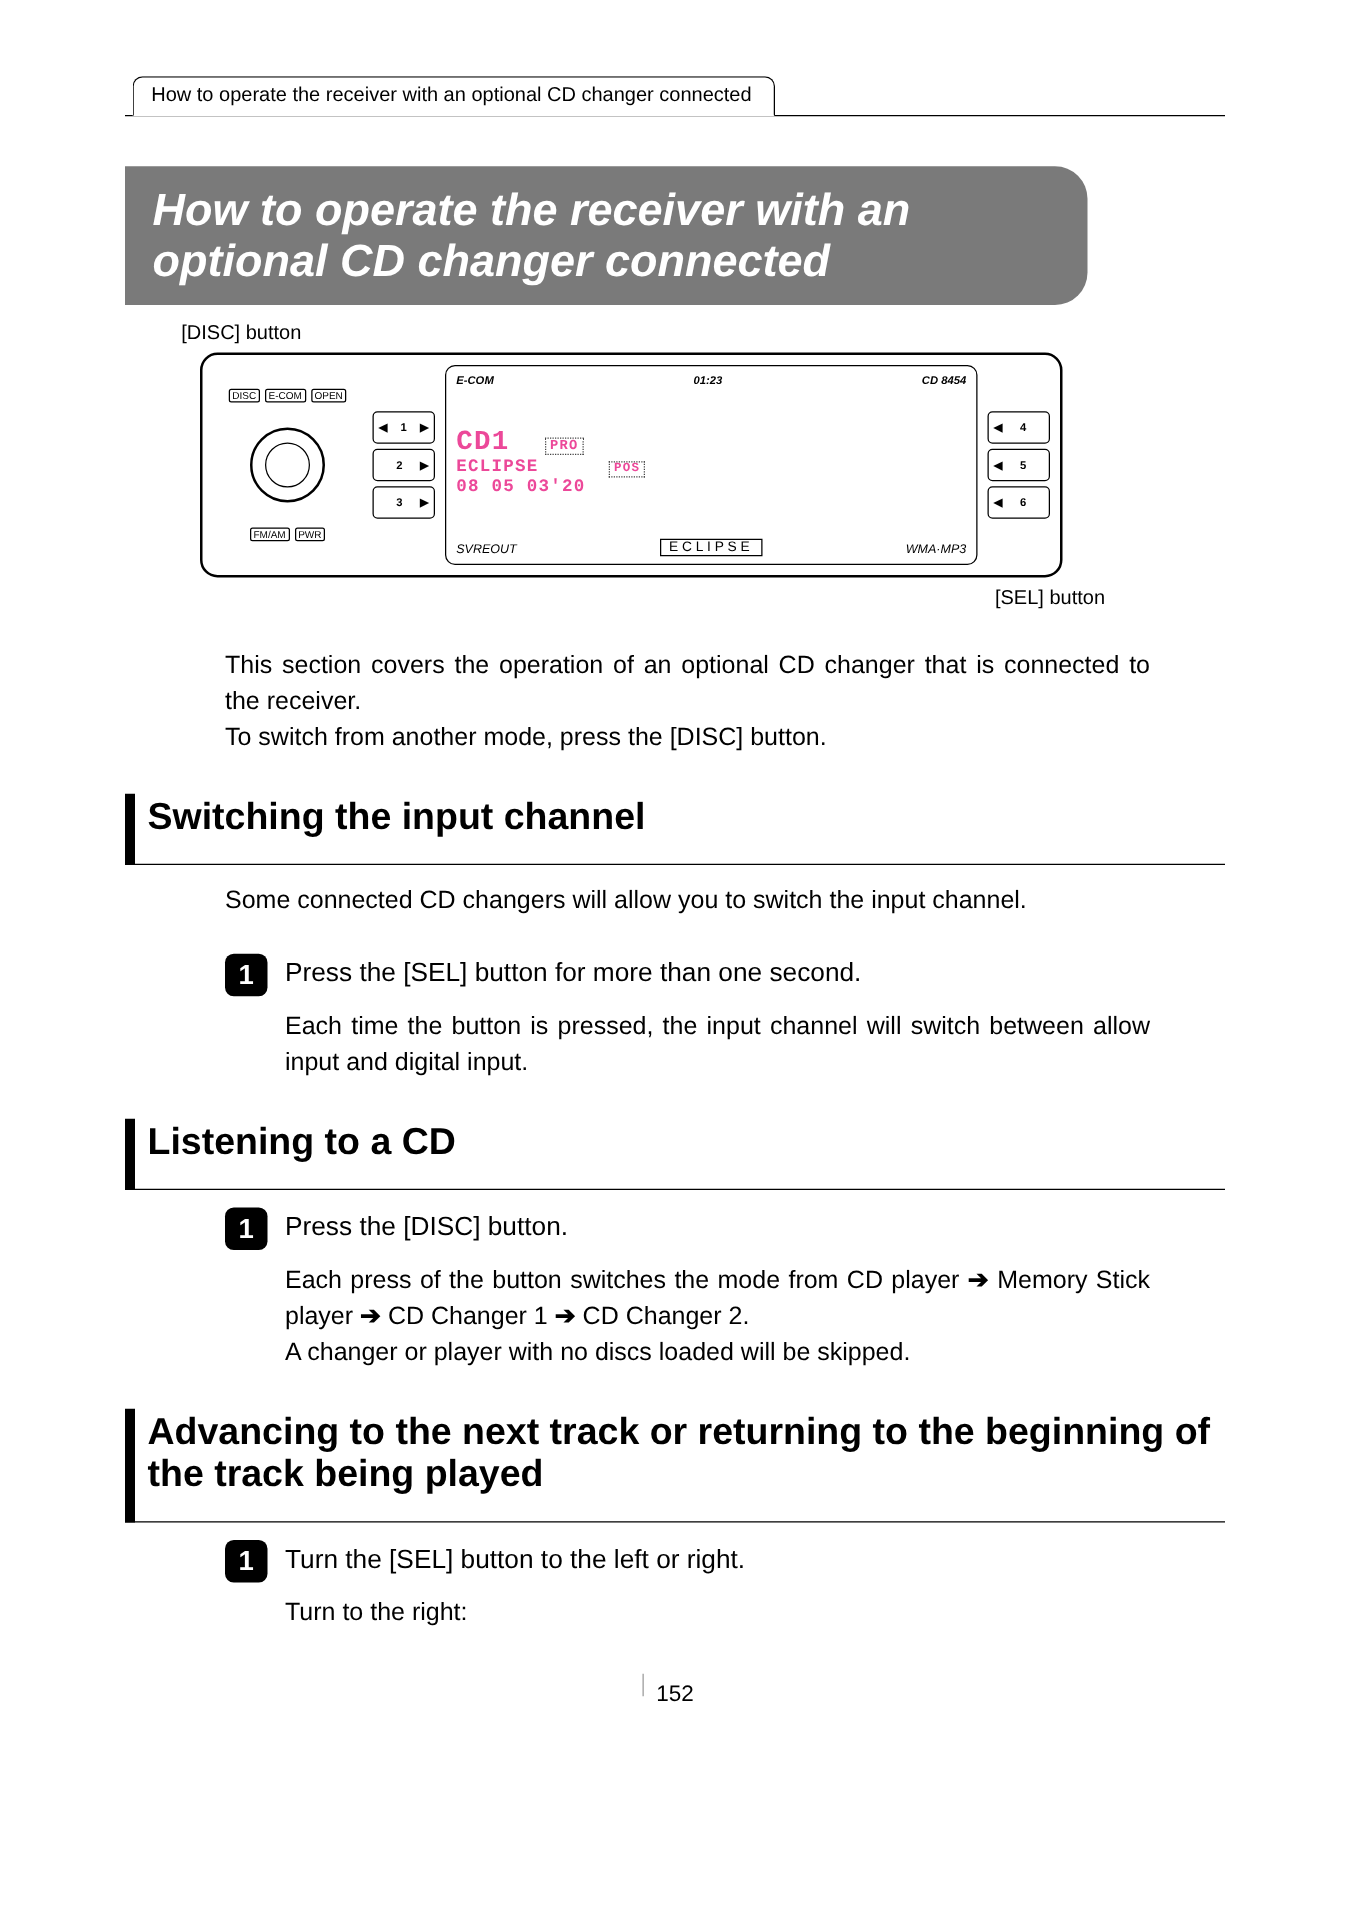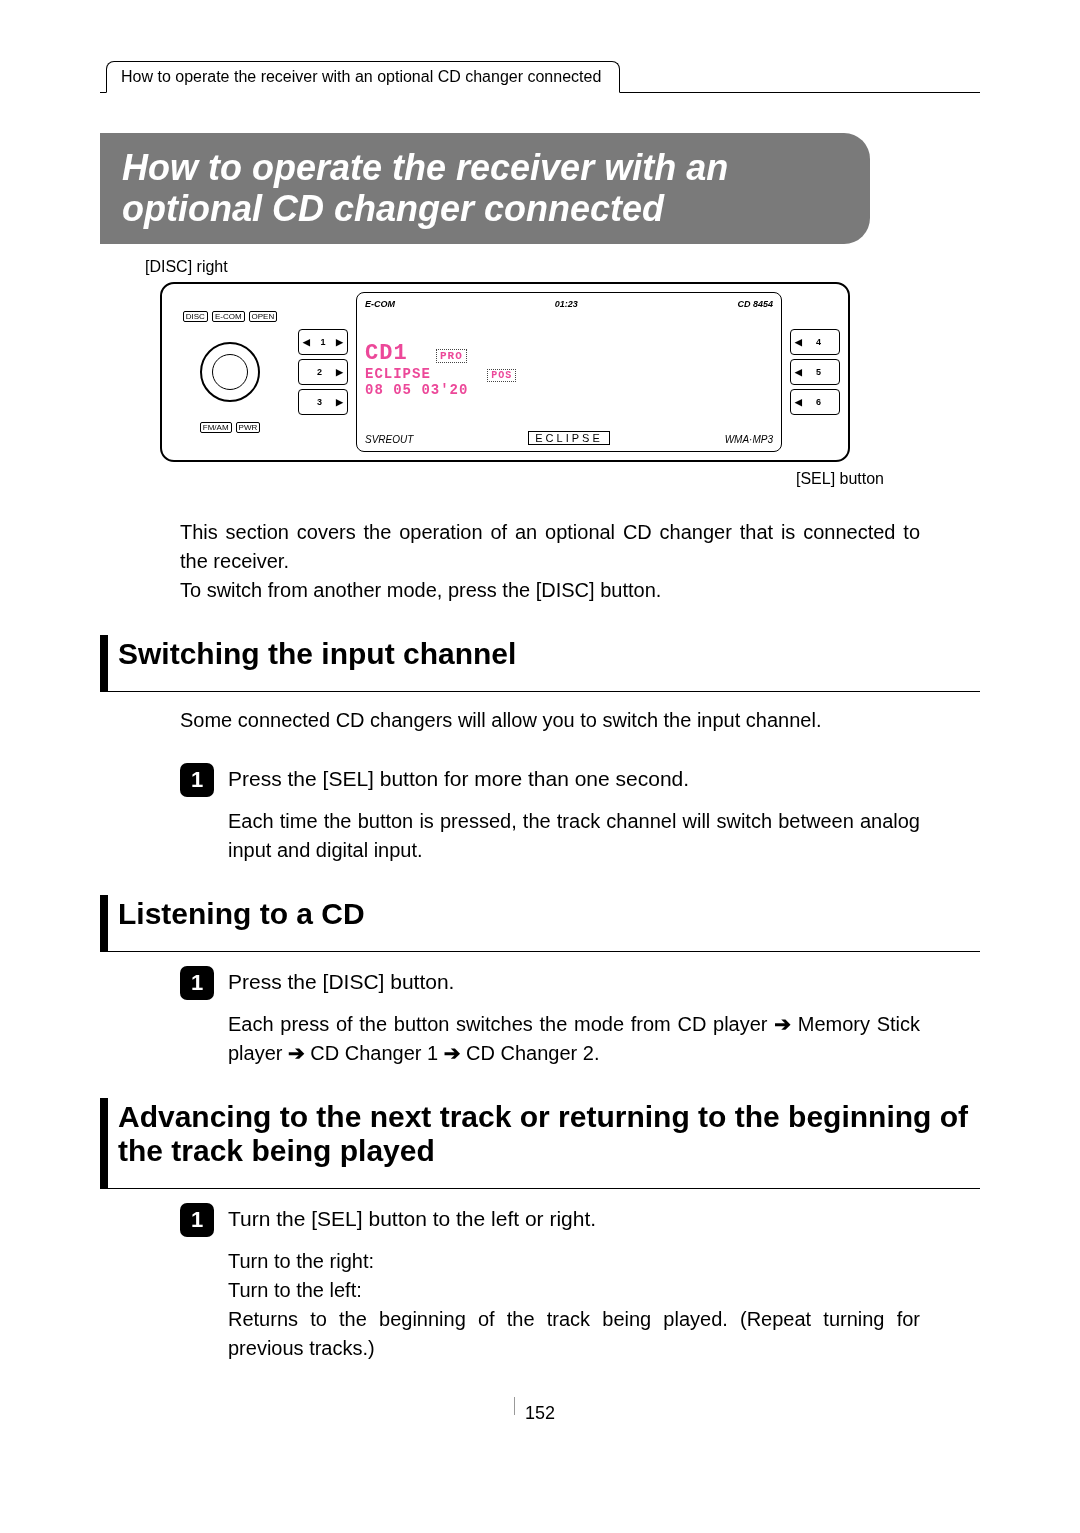--- a/index.html
+++ b/index.html
@@ -174,21 +174,21 @@
 
 
 <div class="tab-wrap">
   <div class="tab">How to operate the receiver with an optional CD changer connected</div>
 </div>
 
 
 <div class="title-pill">How to operate the receiver with an optional CD changer connected</div>
 
 
-<div class="callout-top">[DISC] right</div>
+<div class="callout-top">[DISC] button</div>
 
 
 <div class="stereo-wrap">
   <div class="stereo">
 
     <div class="knob-col">
       <div class="labelrow">
         <span class="mini">DISC</span>
         <span class="mini">E-COM</span>
         <span class="mini">OPEN</span>
@@ -264,48 +264,45 @@
 <p class="intro">This section covers the operation of an optional CD changer that is connected to the receiver.</p>
 <p class="intro">To switch from another mode, press the [DISC] button.</p>
 
 
 <h2 class="section">Switching the input channel</h2>
 <p class="section-lead">Some connected CD changers will allow you to switch the input channel.</p>
 <div class="step">
   <div class="step-num">1</div>
   <div class="step-title">Press the [SEL] button for more than one second.</div>
 </div>
-<p class="step-body">Each time the button is pressed, the track channel will switch between analog input and digital input.</p>
+<p class="step-body">Each time the button is pressed, the input channel will switch between allow input and digital input.</p>
 
 
 <h2 class="section">Listening to a CD</h2>
 <div class="step">
   <div class="step-num">1</div>
   <div class="step-title">Press the [DISC] button.</div>
 </div>
 <p class="step-body">
   <span>Each press of the button switches the mode from CD player </span><span class="arrow">➔</span>
   <span>Memory Stick player </span><span class="arrow">➔</span>
   <span> CD Changer 1 </span><span class="arrow">➔</span>
   <span> CD Changer 2.</span><br>
+  <span>A changer or player with no discs loaded will be skipped.</span>
 </p>
 
 
 <h2 class="section">Advancing to the next track or returning to the beginning of the track being played</h2>
 <div class="step">
   <div class="step-num">1</div>
   <div class="step-title">Turn the [SEL] button to the left or right.</div>
 </div>
 <div class="def-table">
   <div class="def-row">
     <div class="k">Turn to the right:</div>
   </div>
-  <div class="def-row">
-    <div class="k">Turn to the left:</div>
-    <div class="v">Returns to the beginning of the track being played. (Repeat turning for previous tracks.)</div>
-  </div>
 </div>
 
 
 <div class="pagefoot">152</div>
 
 
 
 
 </body></html>

